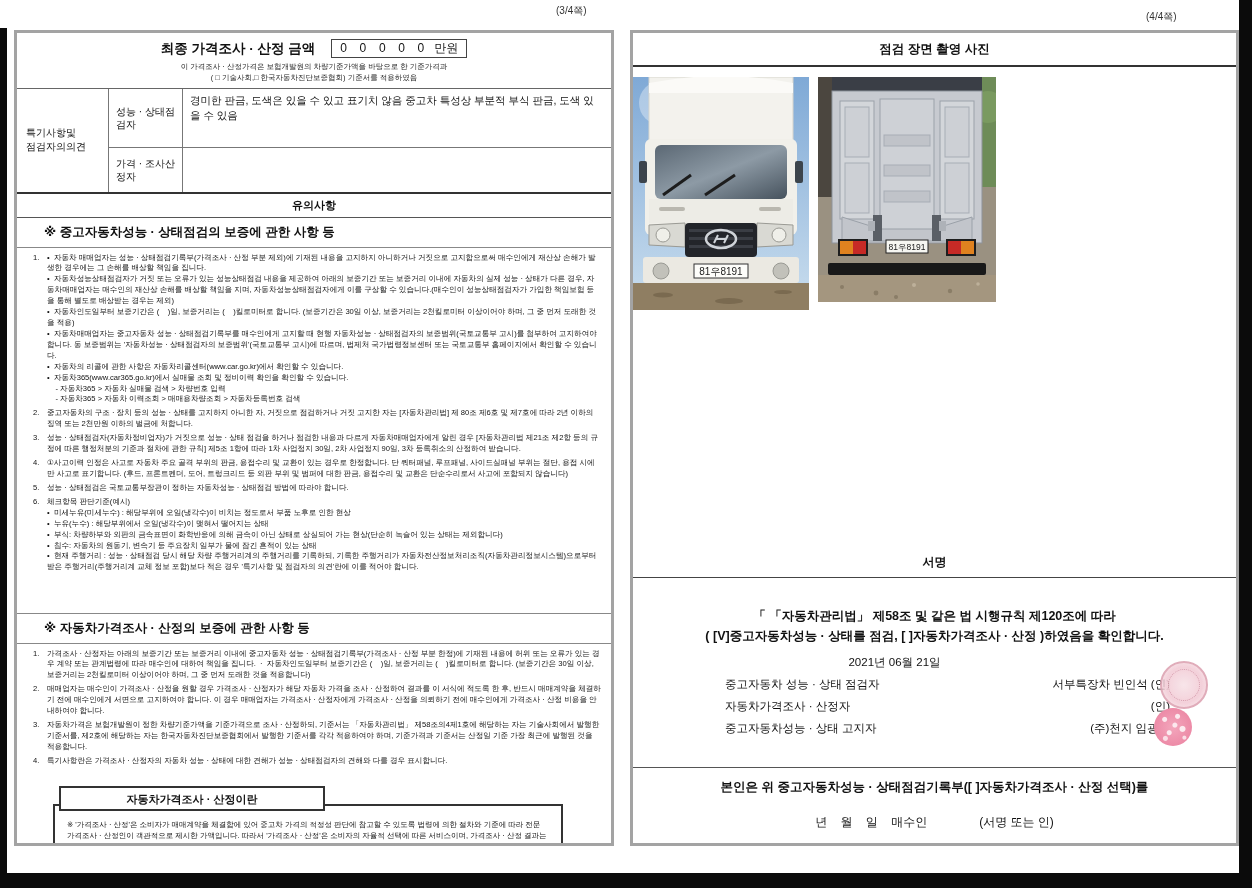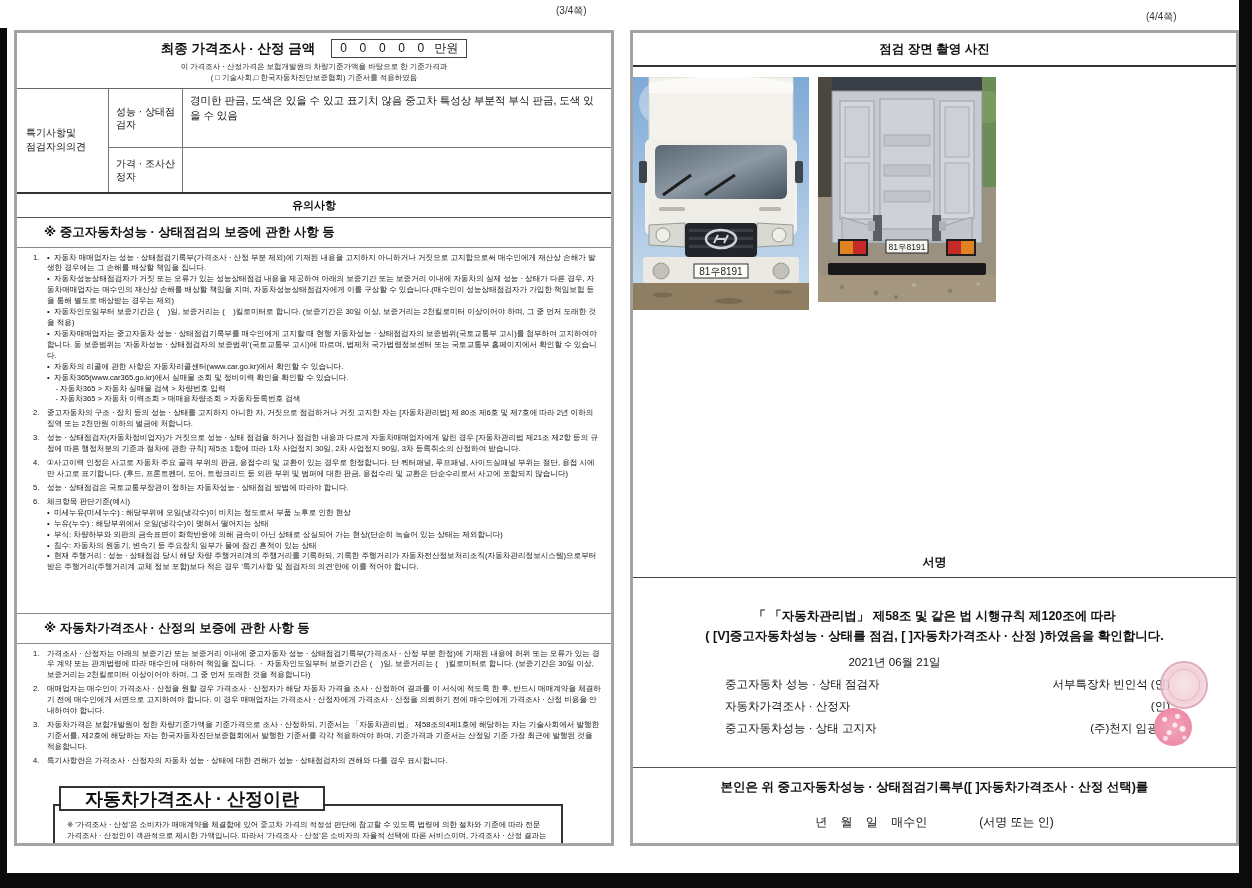--- a/index.html
+++ b/index.html
@@ -41,21 +41,21 @@
   .sec2{border-top:1px solid #888;}
 
   .num-list{padding:5px 10px 2px 16px;overflow:hidden;}
   .list1{height:358px;}
   .list2{height:128px;}
   .li{display:flex;margin-bottom:3px;font-size:7.6px;line-height:1.44;}
   .li .num{width:14px;flex:none;}
   .li .txt{flex:1;white-space:pre-wrap;}
 
   .defbox{position:relative;margin:25px 48px 0 36px;border:2px solid #333;padding:13px 12px 7px;height:54px;box-sizing:content-box;overflow:visible;}
-  .defbox-title{position:absolute;top:-20px;left:4px;width:266px;height:25px;line-height:22px;background:#fff;border:2px solid #333;text-align:center;font-weight:bold;font-size:18px;box-sizing:border-box;}
+  .defbox-title{position:absolute;top:-20px;left:4px;width:266px;height:25px;line-height:22px;background:#fff;border:2px solid #333;text-align:center;font-weight:bold;font-size:11px;box-sizing:border-box;}
   .defbox-body{font-size:7.5px;line-height:1.55;overflow:hidden;height:56px;}
 
   
   .photo-header{height:32px;line-height:32px;text-align:center;font-weight:bold;font-size:12.5px;border-bottom:2px solid #333;}
   .photo-area{height:481px;display:flex;flex-direction:row;align-items:flex-start;padding-top:10px;gap:9px;box-sizing:border-box;}
   .photo svg{display:block;}
 
   .sign-header{height:29px;line-height:29px;text-align:center;font-weight:bold;font-size:12px;border-bottom:1.5px solid #444;}
   .sign-body{height:189px;padding-top:28px;box-sizing:border-box;position:relative;}
   .stmt{text-align:center;font-weight:bold;font-size:12.5px;line-height:1.6;}

